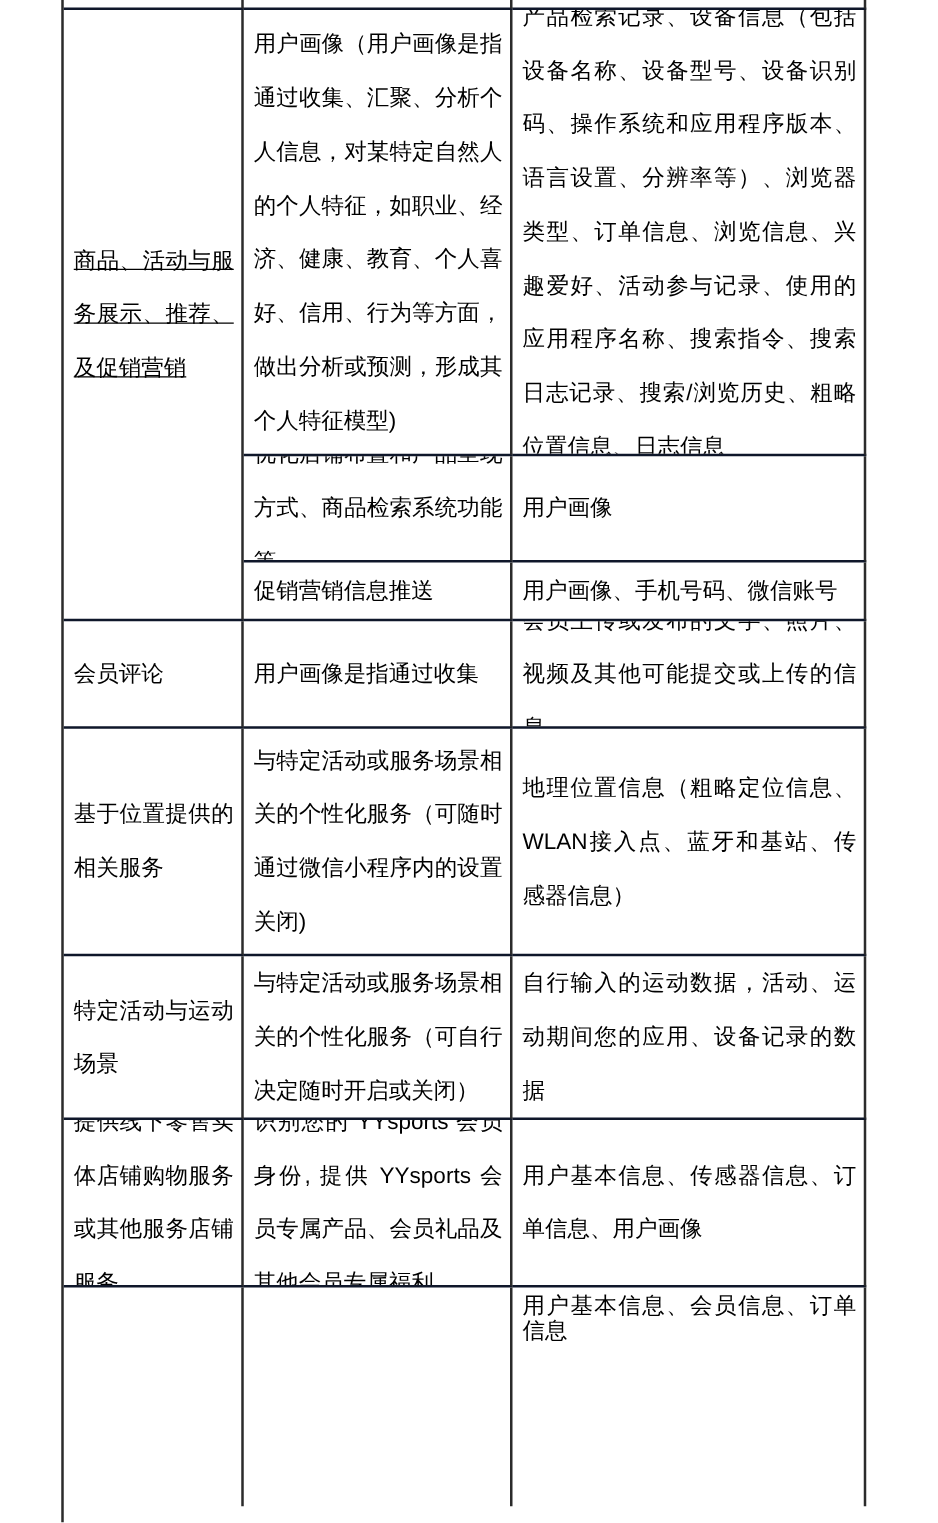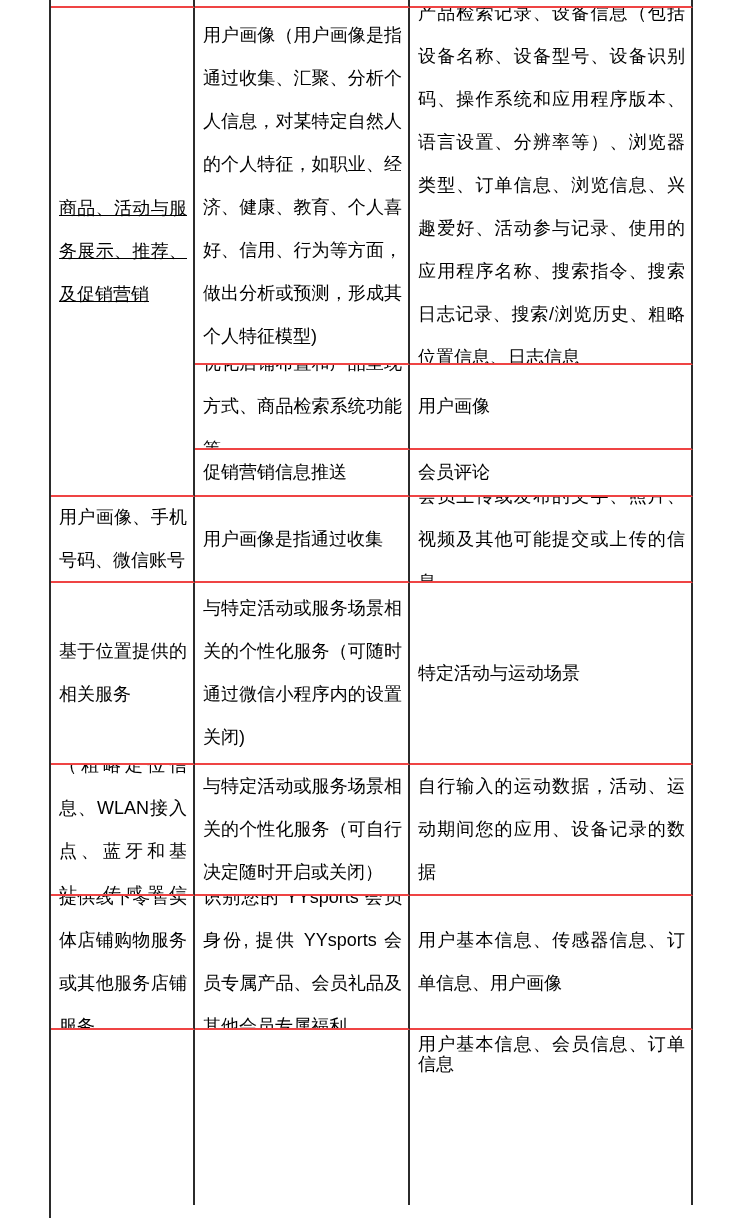--- a/index.html
+++ b/index.html
@@ -28,21 +28,21 @@
     grid-template-columns: 144px 215px 283px;
     grid-template-rows: 8px 357px 85px 47px 86px 182px 131px 134px 175px 13px;
     border-left: 2px solid #2b2b2b;
     color: #000000;
     font-size: 18px;
     line-height: 43px;
   }
   .cell {
     box-sizing: border-box;
     border-right: 2px solid #2b2b2b;
-    border-bottom: 2px solid #ef4444;
+    border-bottom: 2px solid #0f172a;
     display: flex;
     align-items: center;
     overflow: hidden;
     padding: 0 6px 0 8px;
   }
   .cell .txt {
     width: 100%;
     text-align: justify;
   }
   .no-bottom { border-bottom: none; }
@@ -83,46 +83,46 @@
       <div class="txt">优化店铺布置和产品呈现方式、商品检索系统功能等</div>
     </div>
     <div class="cell">
       <div class="txt">用户画像</div>
     </div>
 
     <div class="cell">
       <div class="txt">促销营销信息推送</div>
     </div>
     <div class="cell">
-      <div class="txt">会员评论</div>
+      <div class="txt">用户画像、手机号码、微信账号</div>
     </div>
 
     <div class="cell">
-      <div class="txt">用户画像、手机号码、微信账号</div>
+      <div class="txt">会员评论</div>
     </div>
     <div class="cell">
       <div class="txt">用户画像是指通过收集</div>
     </div>
     <div class="cell">
       <div class="txt">会员上传或发布的文字、照片、视频及其他可能提交或上传的信息</div>
     </div>
 
 
     <div class="cell">
       <div class="txt">基于位置提供的相关服务</div>
     </div>
     <div class="cell">
       <div class="txt">与特定活动或服务场景相关的个性化服务（可随时通过微信小程序内的设置关闭)</div>
     </div>
     <div class="cell">
-      <div class="txt">特定活动与运动场景</div>
+      <div class="txt">地理位置信息（粗略定位信息、WLAN接入点、蓝牙和基站、传感器信息）</div>
     </div>
 
     <div class="cell">
-      <div class="txt">地理位置信息（粗略定位信息、WLAN接入点、蓝牙和基站、传感器信息）</div>
+      <div class="txt">特定活动与运动场景</div>
     </div>
     <div class="cell">
       <div class="txt">与特定活动或服务场景相关的个性化服务（可自行决定随时开启或关闭）</div>
     </div>
     <div class="cell">
       <div class="txt">自行输入的运动数据，活动、运动期间您的应用、设备记录的数据</div>
     </div>
 
     <div class="cell">
       <div class="txt">提供线下零售实体店铺购物服务或其他服务店铺服务</div>

